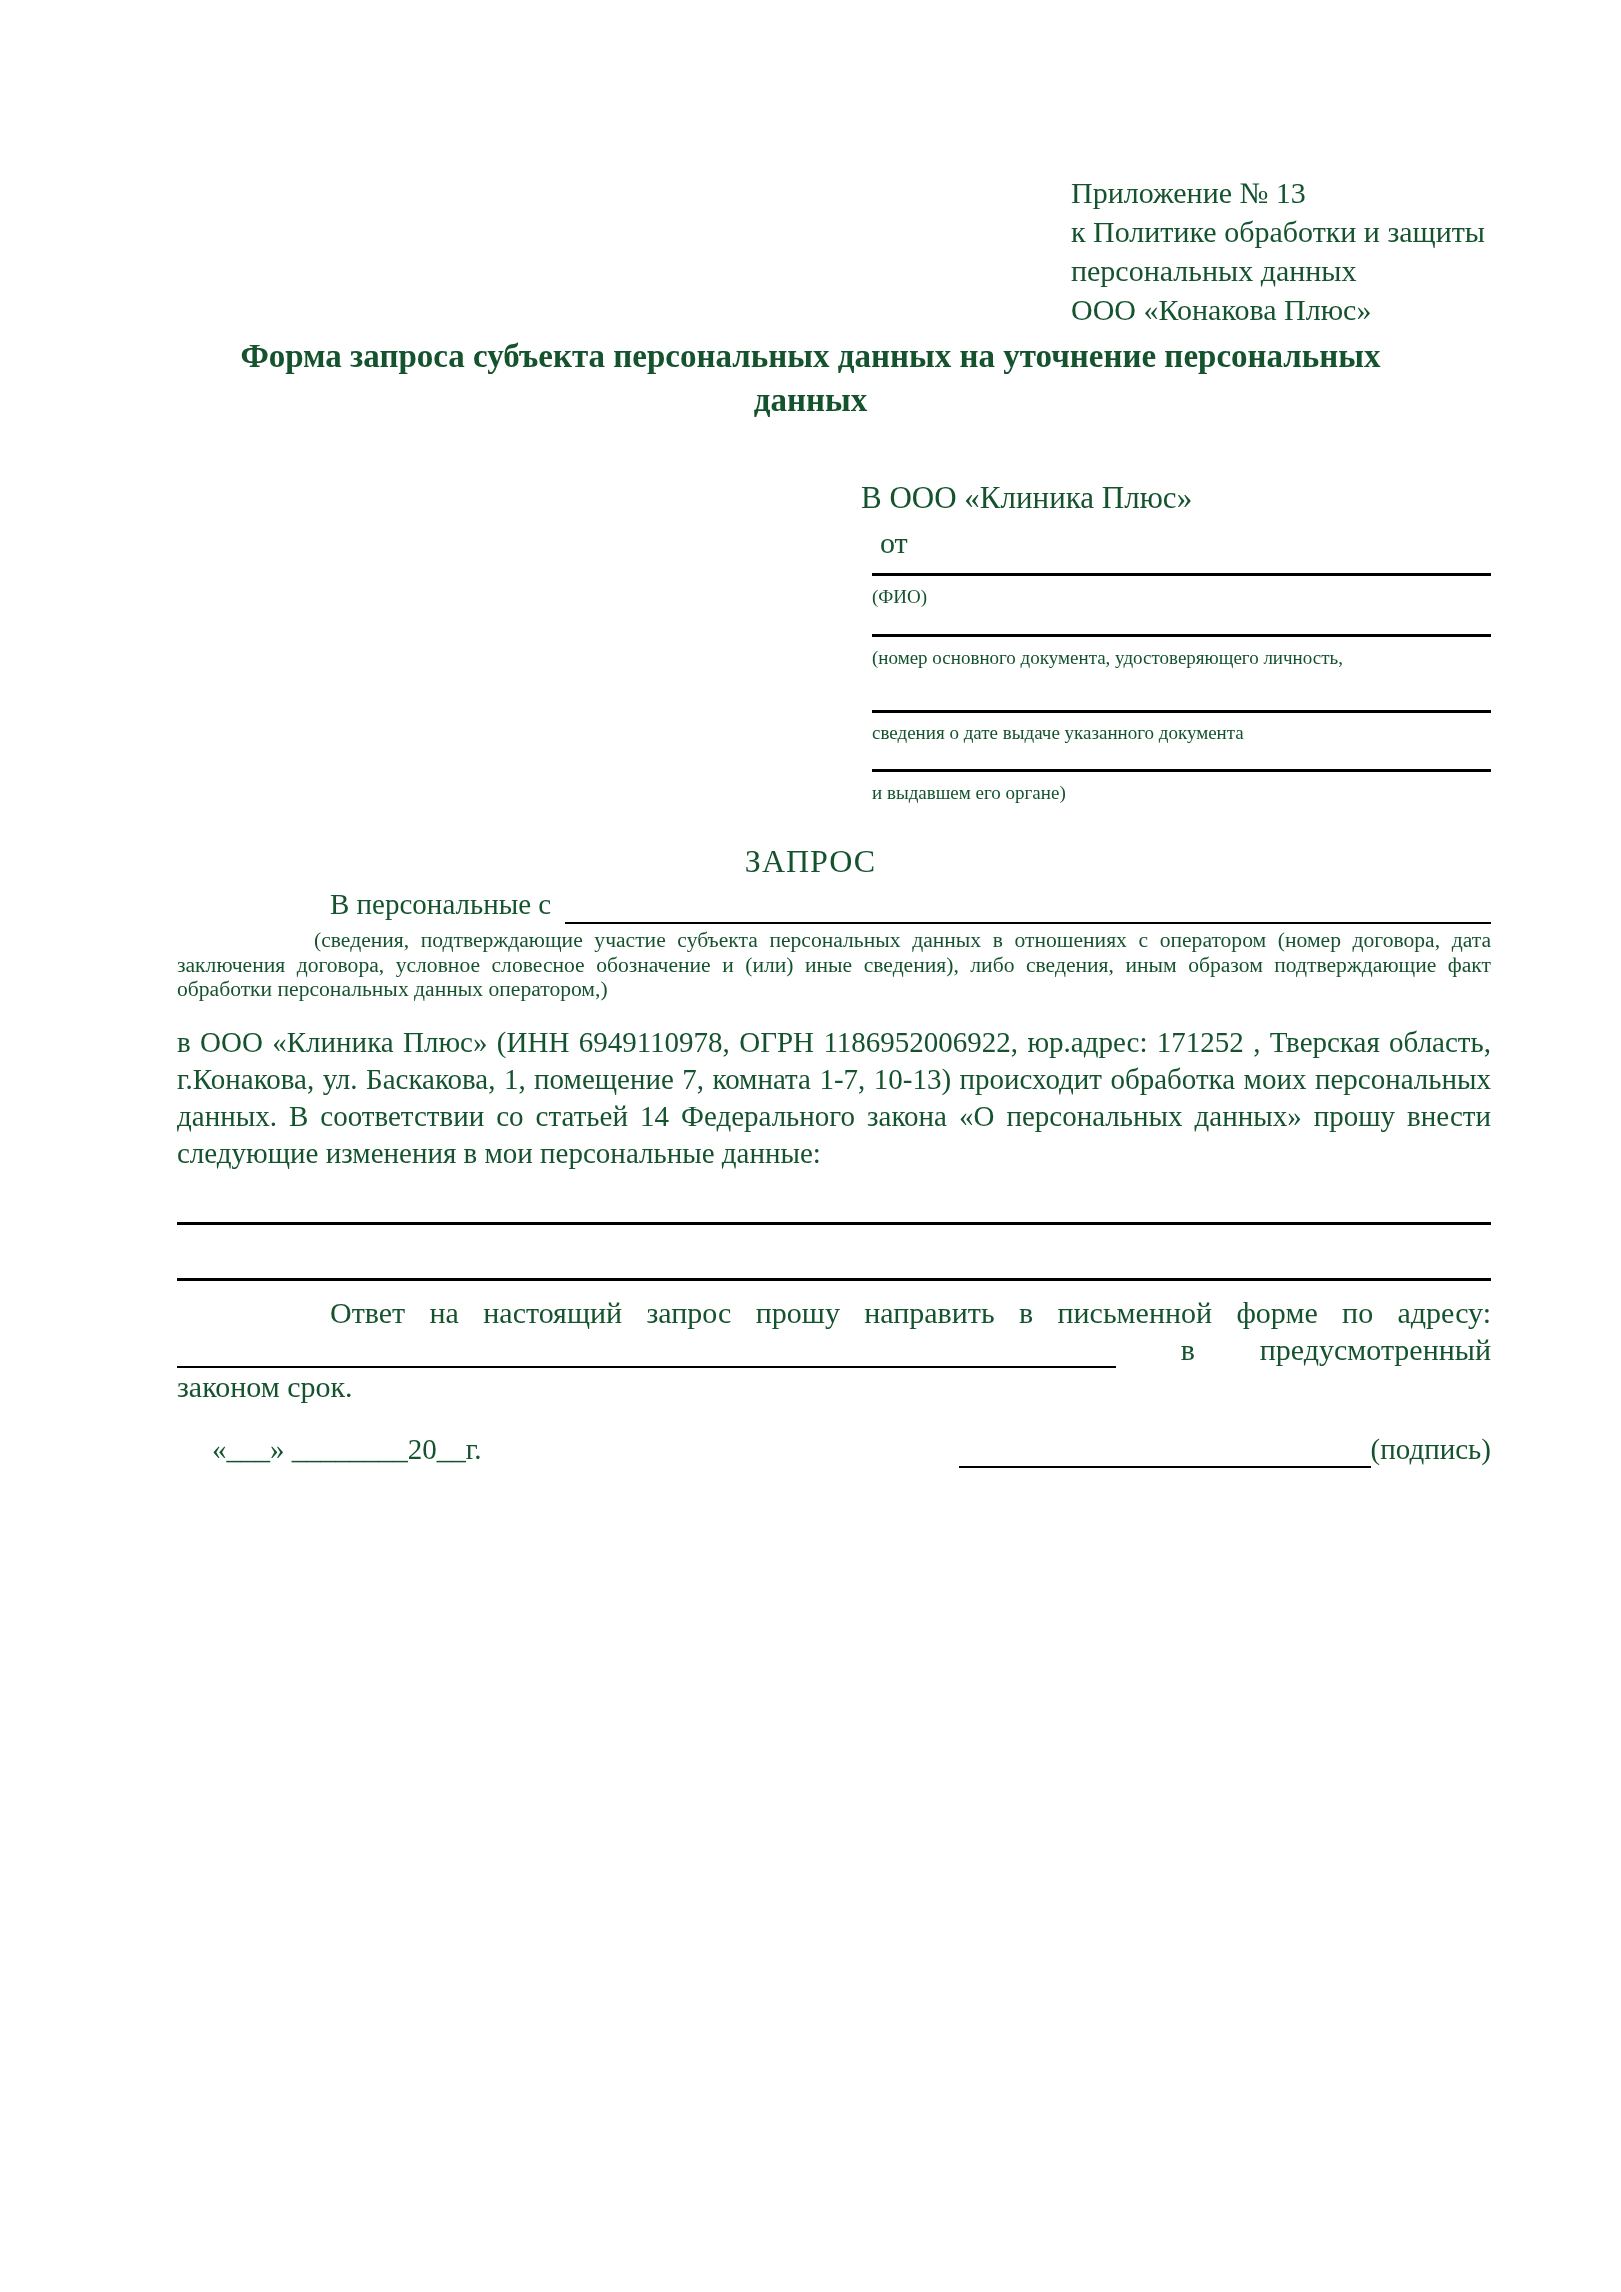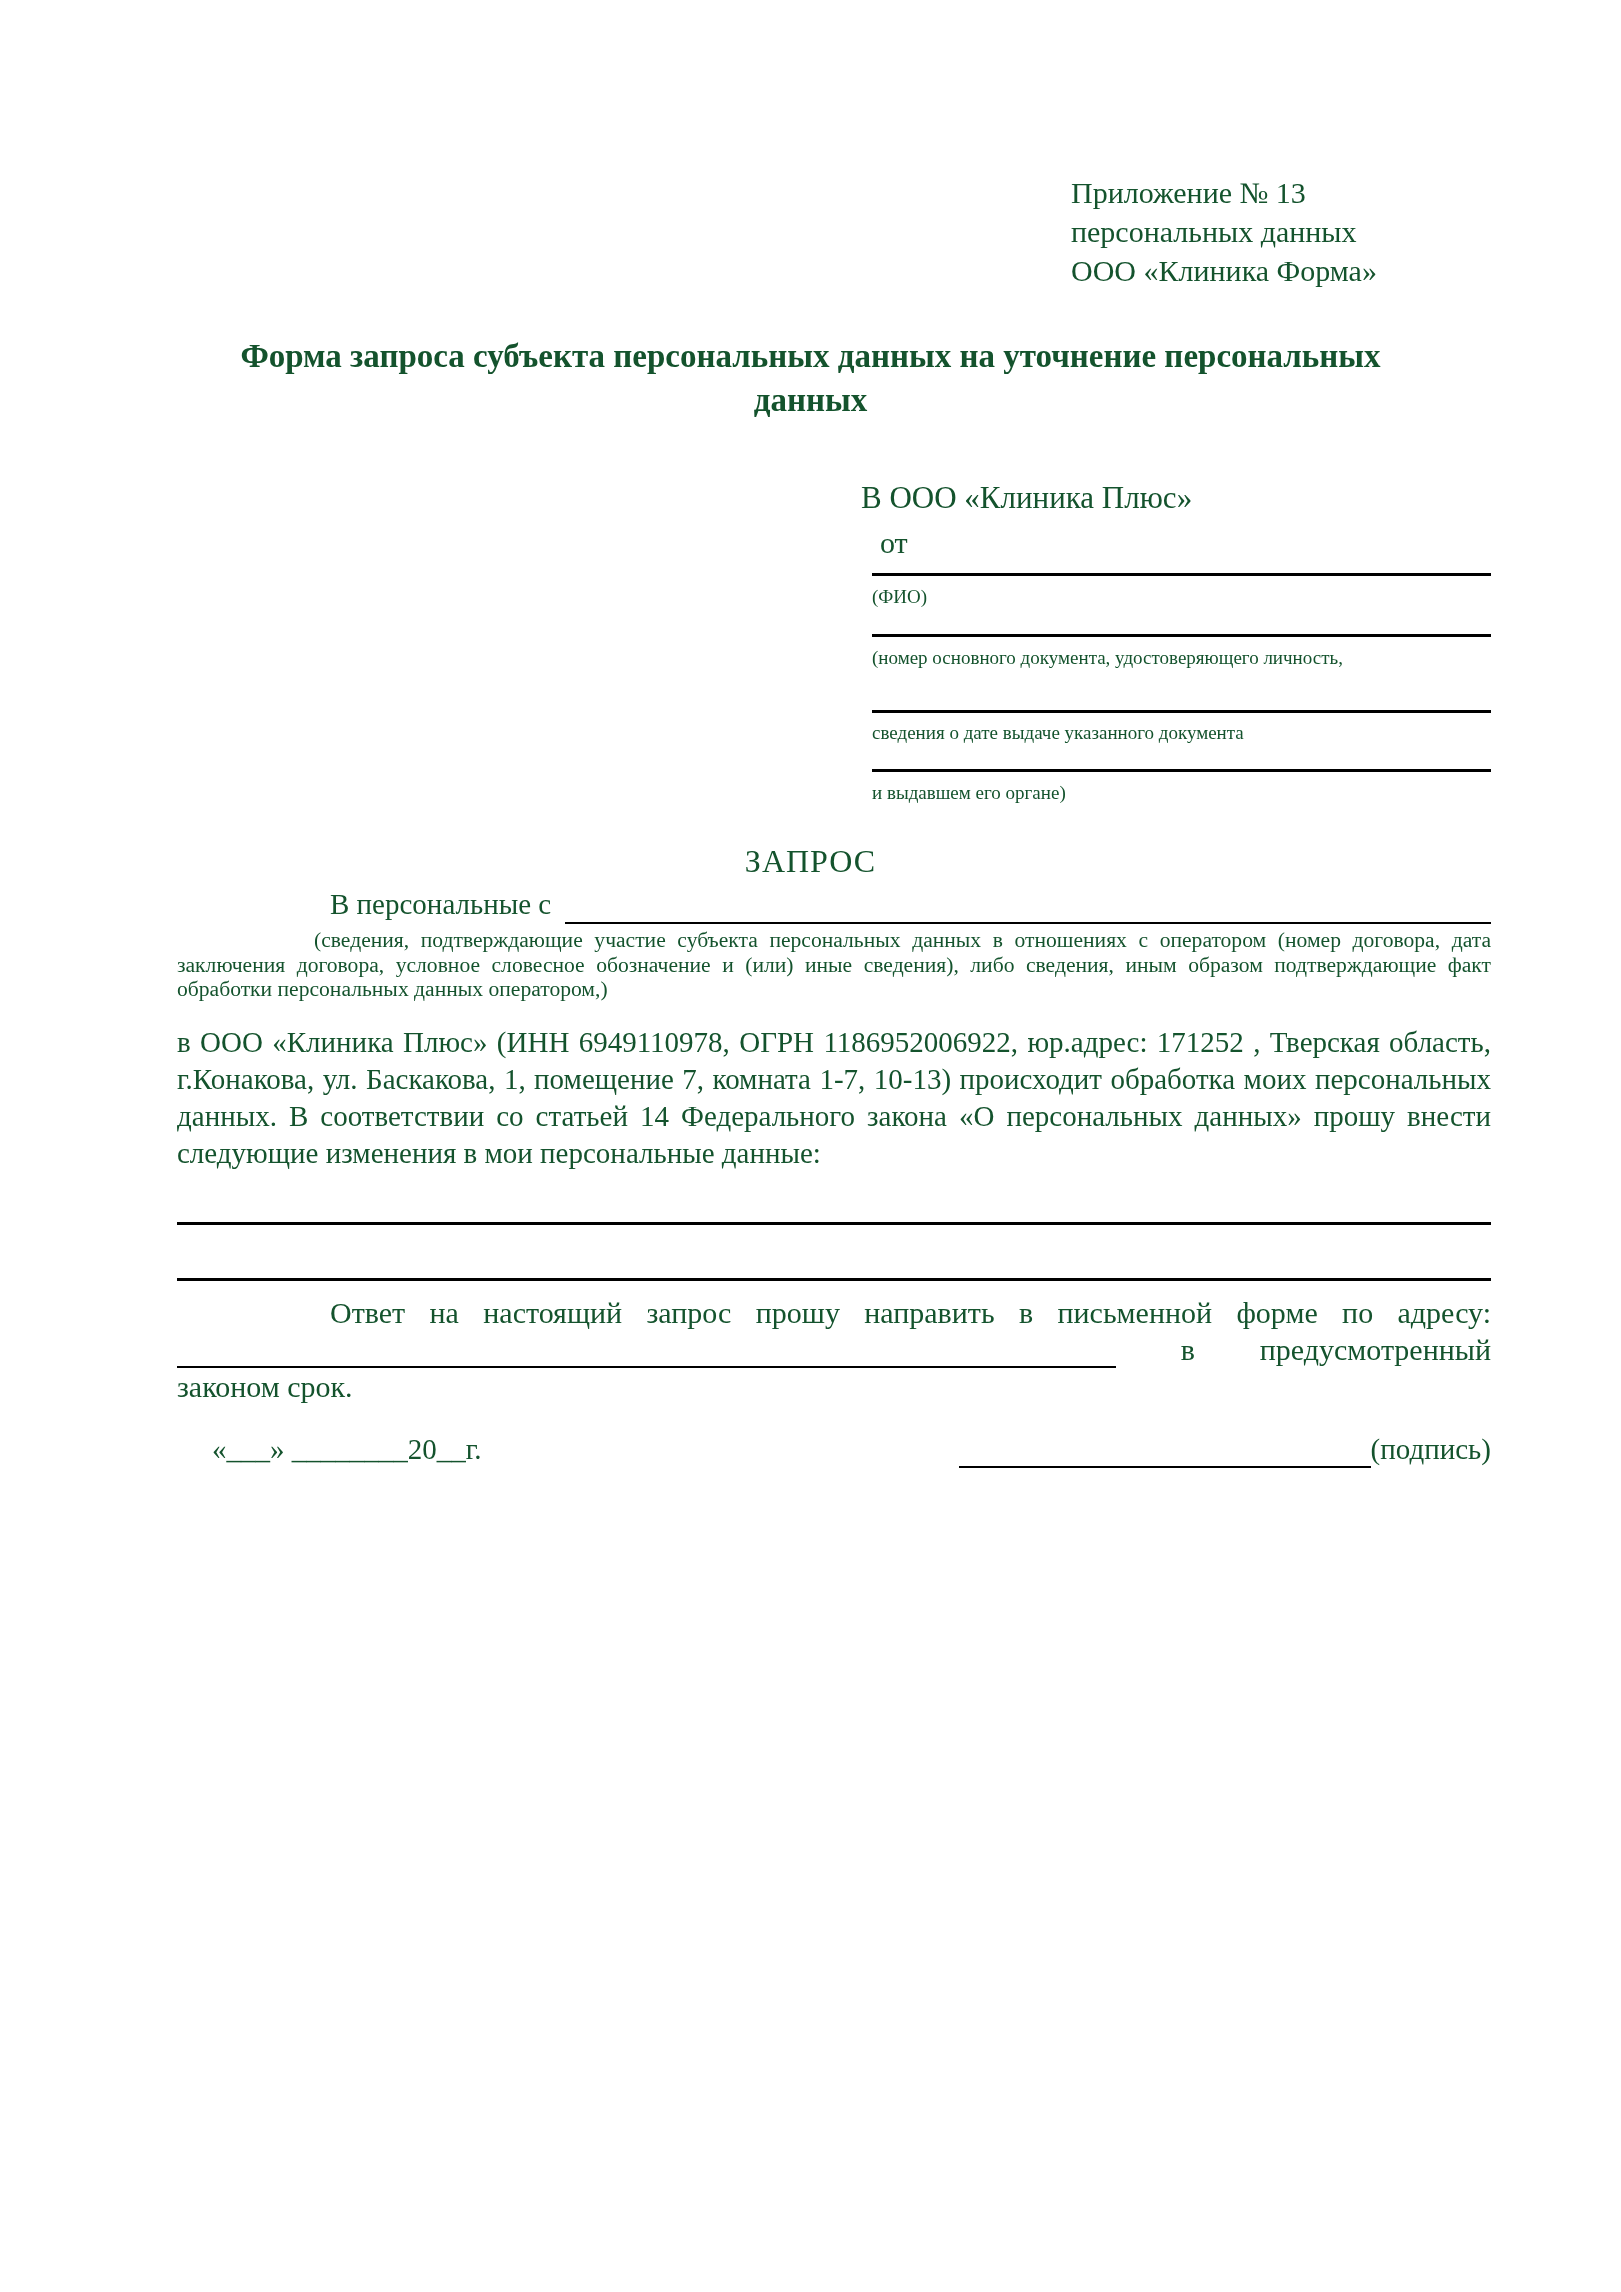--- a/index.html
+++ b/index.html
@@ -60,22 +60,23 @@
   .sig-part { display:flex; align-items:flex-end; white-space:nowrap; }
   .sig-blank { display:inline-block; width:412px; height:33px; border-bottom:2.9px solid #000; }
 </style>
 </head>
 <body>
 
 <div class="page">
 
   <div class="abs header-block">
     <div>Приложение № 13</div>
+    <div>к Политике обработки и защиты</div>
     <div>персональных данных</div>
-    <div>ООО «Клиника Форма»</div>
+    <div>ООО «Конакова Плюс»</div>
   </div>
 
   <div class="abs doc-title">
     <div class="doc-title-inner">Форма запроса субъекта персональных данных на уточнение персональных данных</div>
   </div>
 
   <div class="abs addr-to">В ООО «Клиника Плюс»</div>
   <div class="abs addr-from">от</div>
 
   <div class="abs hr fline" style="top:573px"></div>

